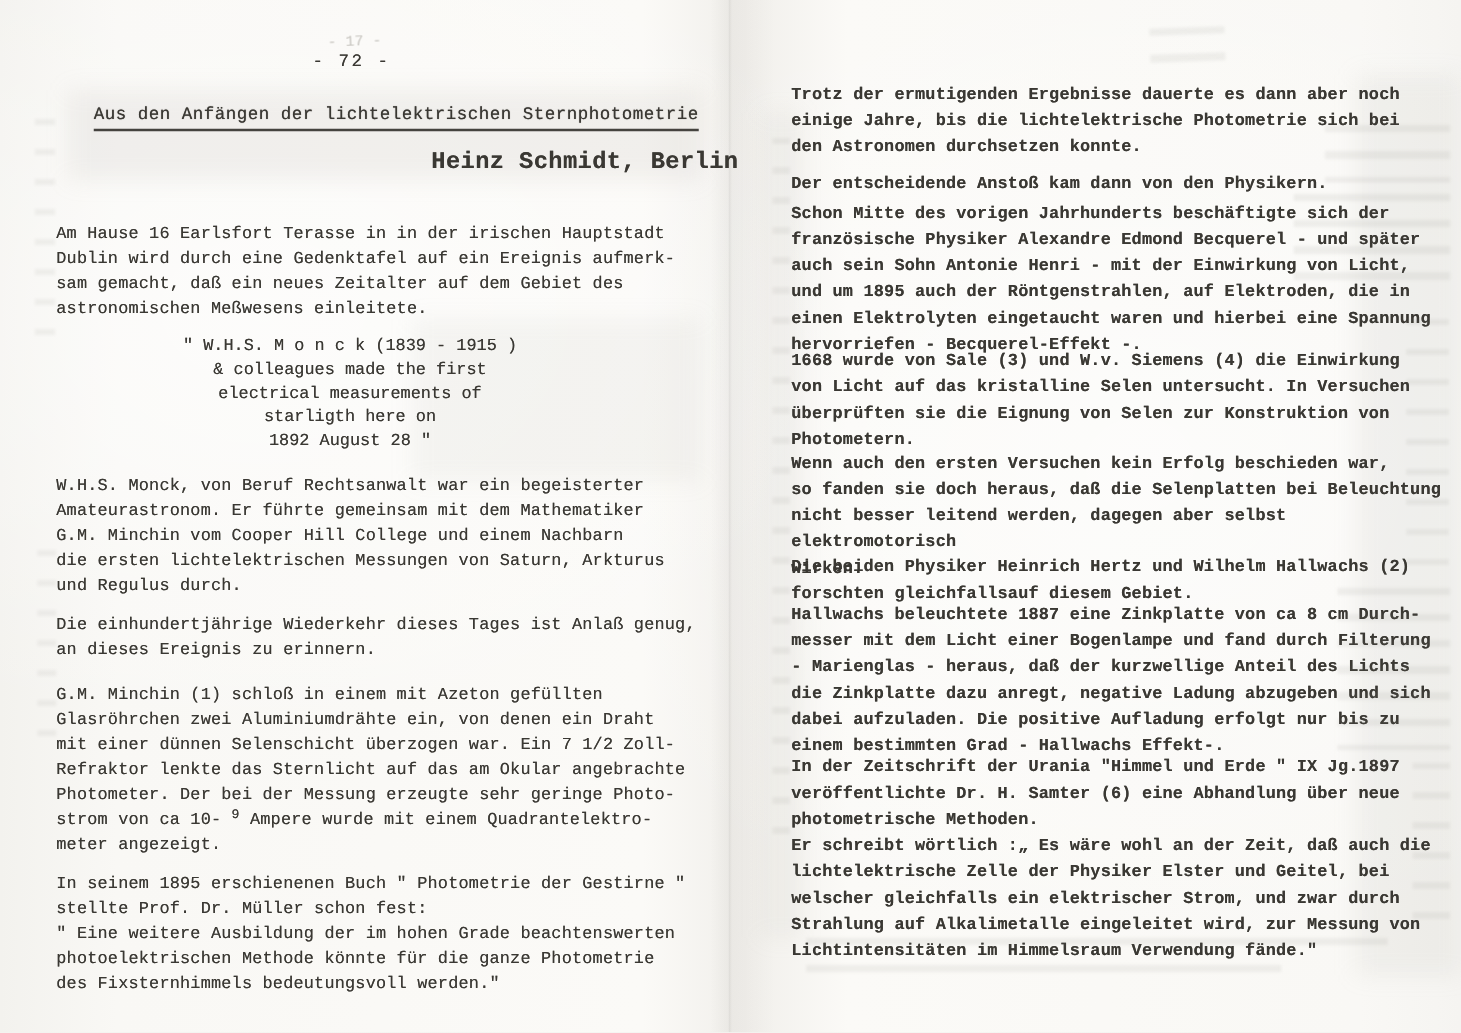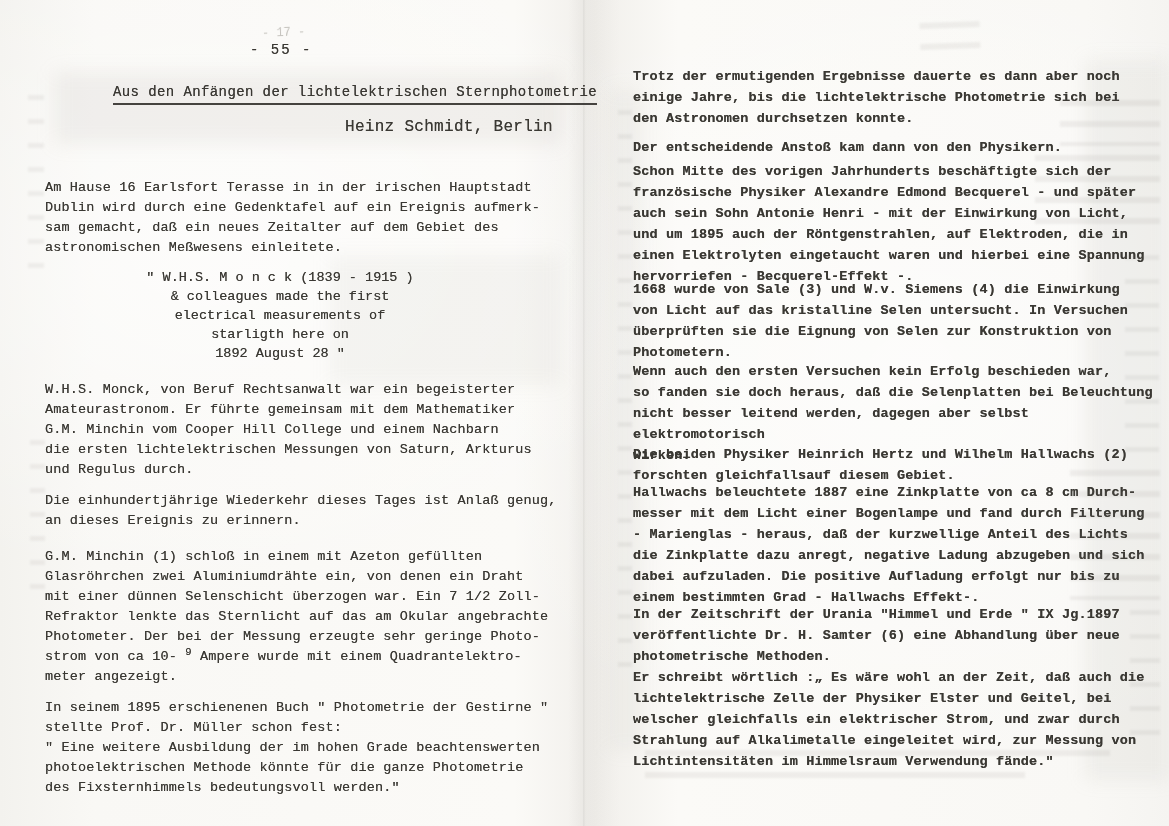--- a/index.html
+++ b/index.html
@@ -35,26 +35,26 @@
     font-size:12px;color:#9a978f;opacity:0.55;
     filter:blur(0.6px);transform:rotate(-2deg);
   }
   .title{
     position:absolute;left:75px;top:84px;
     font-size:14px;letter-spacing:0.4px;
     display:inline-block;
     border-bottom:2px solid rgba(50,48,44,0.9);
     padding-bottom:3px;
     text-shadow:0 0 0.6px rgba(50,48,44,0.8);
-    margin-left:38px;
   }
   .author{
     position:absolute;left:345px;top:118px;
-    font-size:16px;letter-spacing:0.3px;
-    text-shadow:0 0 0.5px rgba(58,56,51,0.75);
+    font-size:19px;letter-spacing:0.3px;
+    text-shadow:0 0 0.5px rgba(58,56,51,0.75);
+    font-weight:bold;
   }
   .quote{
     position:absolute;left:70px;top:268px;width:420px;
     text-align:center;line-height:19px;
     font-size:13.5px;white-space:pre-line;
     text-shadow:0 0 0.5px rgba(58,56,51,0.75);
   }
   .sup{
     font-size:10.5px;
     position:relative;top:-5px;
@@ -92,21 +92,21 @@
   <div class="shade" style="left:330px;top:255px;width:230px;height:130px;background:rgba(176,173,165,0.10);"></div>
   <div class="shade" style="left:1085px;top:60px;width:84px;height:720px;background:rgba(180,177,169,0.13);"></div>
   <div class="shade" style="left:610px;top:90px;width:30px;height:660px;background:rgba(180,177,169,0.10);"></div>
 
   <div class="gutter"></div>
 
   <div>
 
     <div class="ghostno">- 17 -</div>
 
-    <div class="pageno">- 55 -</div>
+    <div class="pageno">- 72 -</div>
 
     <div class="title">Aus den Anfängen der lichtelektrischen Sternphotometrie</div>
 
     <div class="author">Heinz Schmidt, Berlin</div>
 
     <div class="para lp-lh" style="left:45px;top:178px;width:520px;">Am Hause 16 Earlsfort Terasse in in der irischen Hauptstadt
 Dublin wird durch eine Gedenktafel auf ein Ereignis aufmerk-
 sam gemacht, daß ein neues Zeitalter auf dem Gebiet des
 astronomischen Meßwesens einleitete.</div>
 

